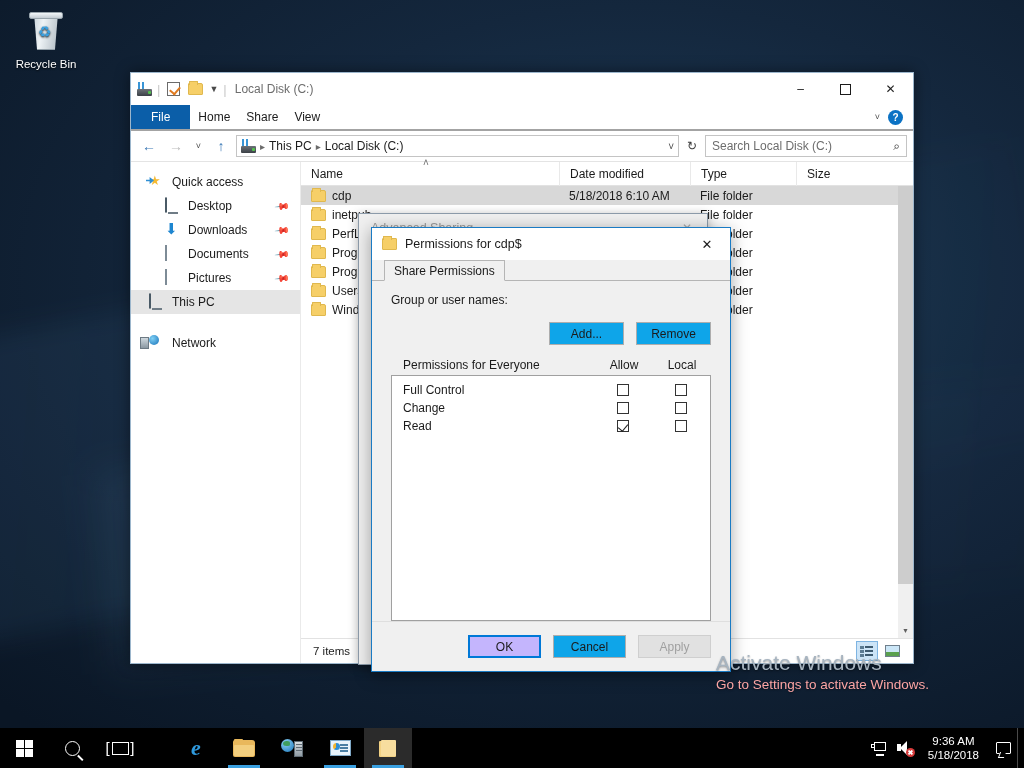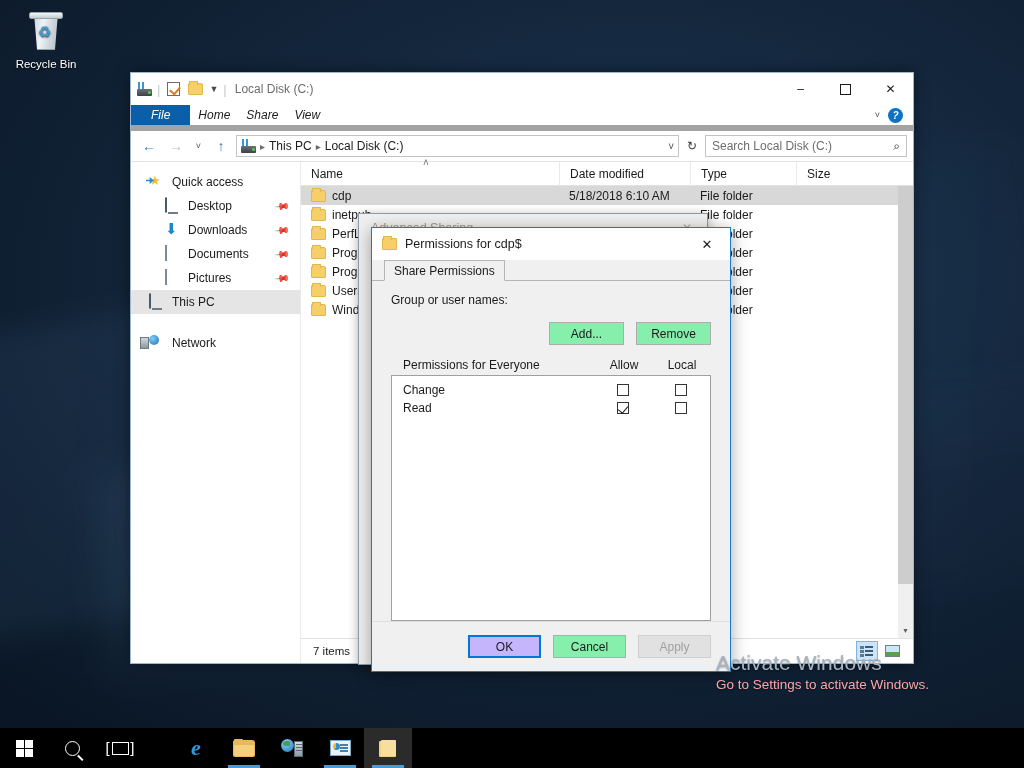--- a/index.html
+++ b/index.html
@@ -82,23 +82,22 @@
     width:15px;height:12px;background:#f6cf68;border:1px solid #e0b84e;border-radius:1px 2px 1px 1px;position:relative;
   }
   .ico-folder-sm:before{content:"";position:absolute;left:0;top:-3px;width:7px;height:3px;background:#f6cf68;border:1px solid #e0b84e;border-bottom:none;border-radius:1px 1px 0 0;}
   .chev{ font-size:9px; color:#4a4a4a; }
   .ex-title-text{ font-size:12px; color:#6d6d6d; margin-left:8px; }
   .ex-winctrls{ margin-left:auto; display:flex; height:32px; }
   .ex-winctrls div{ width:45px; height:32px; display:flex; align-items:center; justify-content:center;
     font-size:12px; color:#1b1b1b;}
   
   .ex-ribbon{
-    height:26px; display:flex; align-items:stretch; border-bottom:6px solid #a3a3a3; flex:none;
+    height:26px; display:flex; align-items:stretch; border-bottom:2px solid #a3a3a3; flex:none;
     background:#fff;
-    font-style:italic;
   }
   .ribbon-tab{ padding:0 8px; display:flex; align-items:center; font-size:12px; color:#1b1b1b;}
   .ribbon-tab.file{ background:#0b5ea8; color:#fff; padding:0 20px;}
   .ribbon-right{ margin-left:auto; display:flex; align-items:center; gap:8px; padding-right:10px;}
   .help-ico{ width:15px;height:15px;border-radius:50%;background:#0b72c4;color:#fff;font-size:10px;
     display:flex;align-items:center;justify-content:center; font-weight:bold;}
   
   .ex-addrbar{ height:30px; display:flex; align-items:center; gap:3px; padding:0 6px; flex:none;}
   .nav-btn{ width:24px;height:24px; display:flex;align-items:center;justify-content:center;
     font-size:14px; color:#3a78b5;}
@@ -216,21 +215,21 @@
   .ico-group{ width:16px;height:14px;position:relative;flex:none;}
   .ico-group .h1{position:absolute;left:0;top:1px;width:7px;height:6px;border-radius:50%;background:#4b8fd0;}
   .ico-group .h2{position:absolute;left:6px;top:0px;width:7px;height:6px;border-radius:50%;background:#7fb6e6;}
   .ico-group .b1{position:absolute;left:-1px;top:6px;width:9px;height:7px;border-radius:4px 4px 1px 1px;background:#2f6fae;}
   .ico-group .b2{position:absolute;left:6px;top:5px;width:10px;height:8px;border-radius:4px 4px 1px 1px;background:#63a0d6;}
   .ico-user{ width:14px;height:14px;position:relative;flex:none;}
   .ico-user .h{position:absolute;left:4px;top:0;width:7px;height:7px;border-radius:50%;background:#d7a86c;}
   .ico-user .b{position:absolute;left:1px;top:6px;width:13px;height:8px;border-radius:5px 5px 1px 1px;background:#4a9c58;}
   .pd-btnrow{ display:flex; justify-content:flex-end; gap:12px; margin-top:11px;}
   .dlg-btn{
-    min-width:75px; height:23px; padding:0 10px; background:#86efac; border:1px solid #adadad;
+    min-width:75px; height:23px; padding:0 10px; background:#0ea5e9; border:1px solid #adadad;
     font-size:12px; color:#1b1b1b; display:flex; align-items:center; justify-content:center;
     font-family:"Liberation Sans", sans-serif;
   }
   .dlg-btn.default{ border:2px solid #0078d7; background:#c4b5fd;}
   .dlg-btn.disabled{ color:#a0a0a0; background:#e1e1e1; border-color:#cfcfcf;}
   .perm-header{ display:flex; align-items:center; font-size:12px; color:#1b1b1b; margin-top:13px;margin-left:12px;}
   .perm-header .ph-title{ flex:1; }
   .perm-header .ph-allow{ width:58px; text-align:center;}
   .perm-header .ph-deny{ width:58px; text-align:center;}
   .perm-listbox{ flex:1; background:#fff; border:1px solid #a0a0a0; margin-top:3px; padding-top:5px; min-height:0;}
@@ -590,20 +589,29 @@
     </div>
 
     <div class="perm-header">
       <span class="ph-title">Permissions for Everyone</span>
       <span class="ph-allow">Allow</span>
       <span class="ph-deny">Local</span>
     </div>
 
     <div class="perm-listbox">
       <div class="perm-row">
+        <span class="pr-name">Full Control</span>
+        <span class="pr-box">
+            <span class="cb"></span>
+          </span>
+        <span class="pr-box">
+            <span class="cb"></span>
+          </span>
+      </div>
+      <div class="perm-row">
         <span class="pr-name">Change</span>
         <span class="pr-box">
             <span class="cb"></span>
           </span>
         <span class="pr-box">
             <span class="cb"></span>
           </span>
       </div>
       <div class="perm-row">
         <span class="pr-name">Read</span>
@@ -663,13 +671,37 @@
   <div class="tb-btn running">
     <span class="card-ico"></span>
   </div>
   <div class="tb-btn running active">
     <span class="folder-ico-tb">
         <span class="f"></span>
         <span class="f2"></span>
       </span>
   </div>
 
+  <div class="tray">
+    <div class="tray-ico">
+      <span class="net-ico">
+          <span class="m"></span>
+          <span class="s"></span>
+          <span class="b"></span>
+        </span>
+    </div>
+    <div class="tray-ico">
+      <span class="vol-ico">
+          <span class="sp"></span>
+          <span class="cone"></span>
+          <span class="x">✖</span>
+        </span>
+    </div>
+    <div class="tray-clock">
+      <div>9:36 AM</div>
+      <div>5/18/2018</div>
+    </div>
+    <div class="action-center">
+      <span class="ac-ico"></span>
+    </div>
+    <div class="show-desktop"></div>
+  </div>
 </div>
 
 </body></html>

